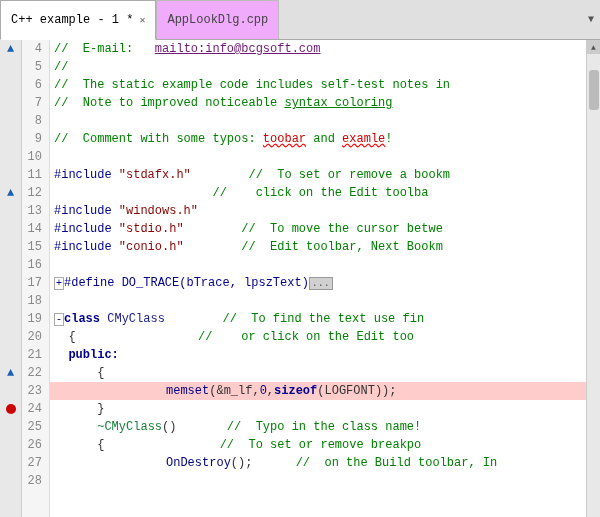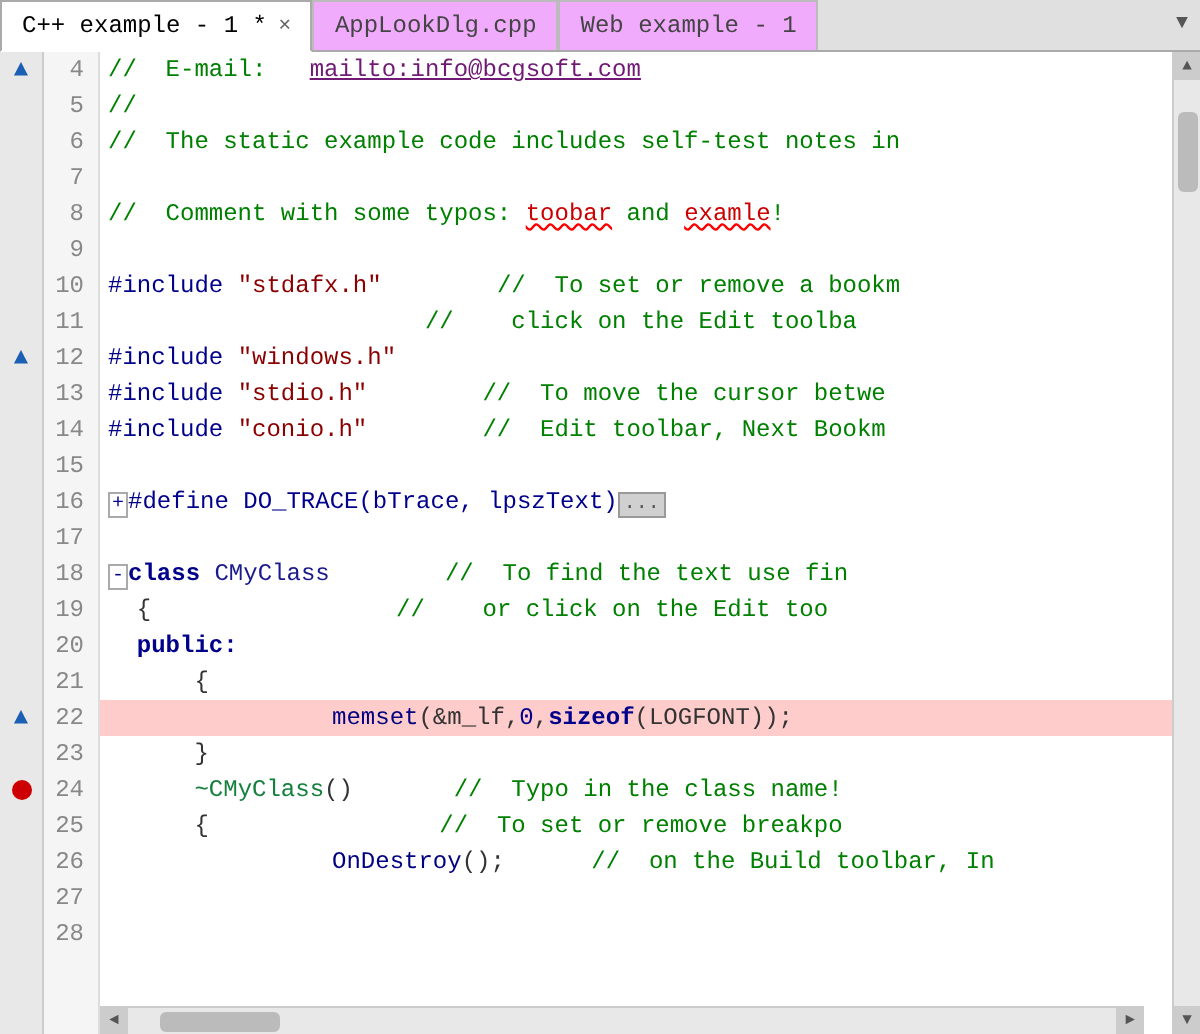--- a/index.html
+++ b/index.html
@@ -11,21 +11,21 @@
       height: 517px;
       overflow: hidden;
     }
 
     
     .tab-bar {
       display: flex;
       align-items: stretch;
       background: #e0e0e0;
       border-bottom: 1px solid #aaa;
-      height: 26px;
+      height: 40px;
       user-select: none;
     }
     .tab {
       display: flex;
       align-items: center;
       padding: 0 10px;
       font-size: 12px;
       cursor: pointer;
       gap: 6px;
       white-space: nowrap;
@@ -204,23 +204,20 @@
 
 <div>
 
   <div class="tab-bar">
     <div class="tab active">
       <span>C++ example - 1 *</span>
       <span class="tab-close">✕</span>
     </div>
     <div class="tab inactive">
       <span>AppLookDlg.cpp</span>
-    </div>
-    <div class="tab inactive">
-      <span>Web example - 1</span>
     </div>
     <div class="tab-dropdown">▼</div>
   </div>
 
   <div class="editor-container">
 
     <div class="gutter">
        <div class="gutter-row">
           <span class="bookmark">▲</span>
         </div>
@@ -292,20 +289,23 @@
         </div>
 
         <div class="code-line">
           <span class="cm">//</span>
         </div>
 
         <div class="code-line">
           <span class="cm">// &nbsp;The static example code includes self-test notes in</span>
         </div>
 
+        <div class="code-line">
+          <span class="cm">// &nbsp;Note to improved noticeable <span style="text-decoration:underline;color:green">syntax coloring</span></span>
+        </div>
 
         <div class="code-line">&nbsp;</div>
 
         <div class="code-line">
           <span class="cm">// &nbsp;Comment with some typos: <span class="em">toobar</span> <span style="color:#008000">and</span> <span class="em">examle</span>!</span>
         </div>
 
         <div class="code-line">&nbsp;</div>
 
         <div class="code-line">

